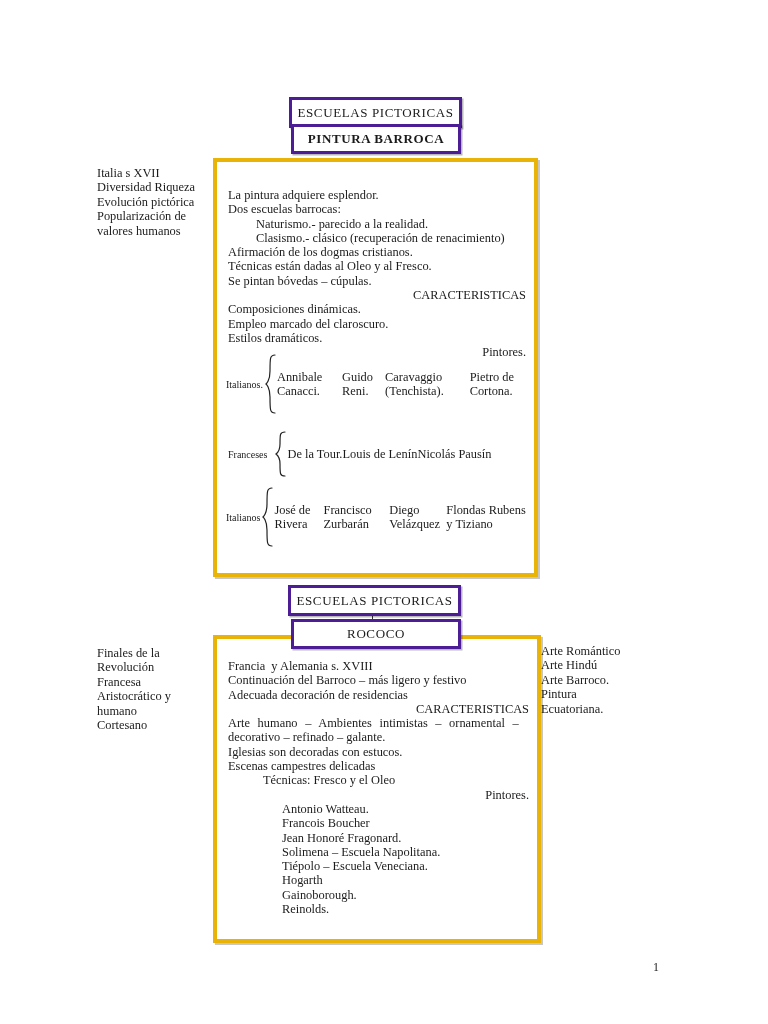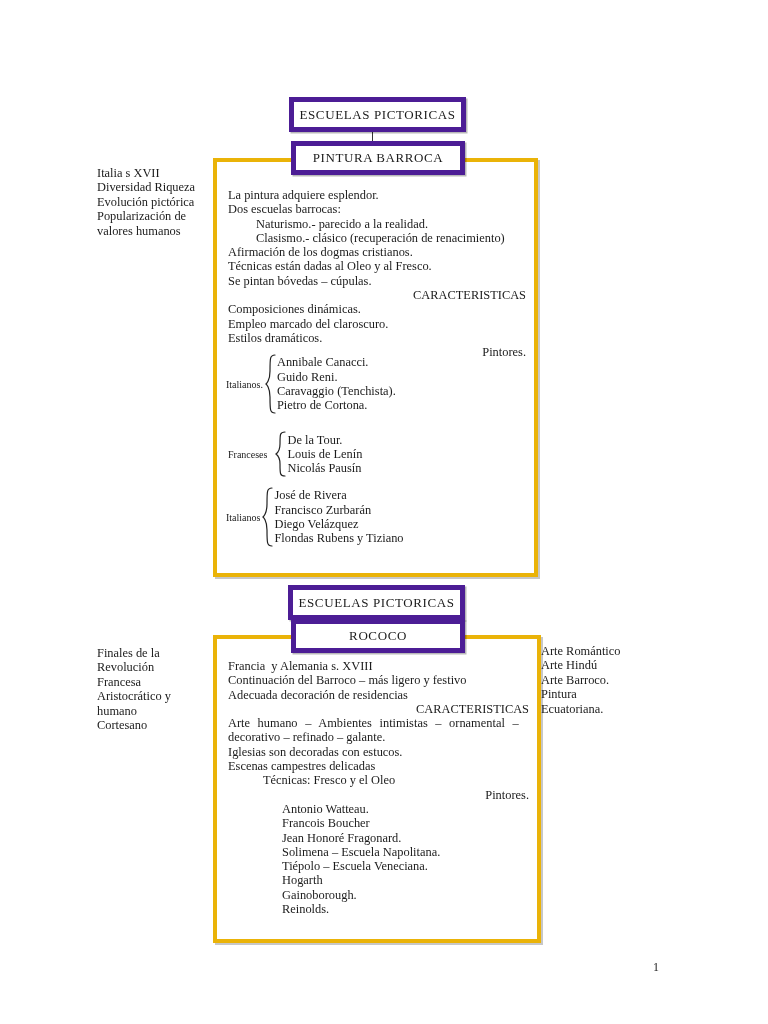--- a/index.html
+++ b/index.html
@@ -8,21 +8,21 @@
     width:768px;height:1024px;
     margin:0 auto;
     background:#ffffff;
     font-family:"Liberation Serif","DejaVu Serif",serif;
     color:#1b1b1b;
     overflow:hidden;
   }
   .titlebox{
     position:absolute;
     background:#fff;
-    border:5px solid #4c1d95;
+    border:3px solid #4c1d95;
     box-shadow:1.5px 1.5px 0 rgba(0,0,0,0.28);
     display:flex;align-items:center;justify-content:center;
     font-size:13px;letter-spacing:0.6px;
     z-index:3;
   }
   .connector{position:absolute;width:1px;background:#333;z-index:1;}
   .contentbox{
     position:absolute;
     background:#fff;
     border:4px solid #eab308;
@@ -37,36 +37,36 @@
   .margin-block{position:absolute;z-index:1;}
   .margin-block .line{line-height:14.4px;}
   .ctext{position:absolute;left:11px;right:8px;}
   .indent1{margin-left:28px;}
   .indent2{margin-left:35px;}
   .centered{text-align:right;}
   .justified{word-spacing:4.5px;}
   .group{position:absolute;display:flex;align-items:center;}
   .group-label{font-size:10px;white-space:nowrap;}
   .brace{margin:0 1px 0 2px;flex:0 0 auto;}
-  .members{display:flex;flex-direction:column;}
+  .members{display:flex;flex-direction:row;}
   .painter-list{margin-left:54px;}
   .pagenum{position:absolute;font-size:12px;}
 </style>
 </head>
 <body>
 
 <div class="page">
 
   <div class="titlebox" style="left:289px;top:97px;width:167px;height:25px;">
     <span>ESCUELAS PICTORICAS</span>
   </div>
 
   <div class="connector" style="left:372px;top:122px;height:20px;"></div>
 
-  <div class="titlebox" style="left:291px;top:141px;width:164px;height:24px;">
+  <div class="titlebox" style="left:291px;top:124px;width:164px;height:24px;font-weight:bold;">
     <span>PINTURA BARROCA</span>
   </div>
 
   <div class="margin-block" style="left:97px;top:166px;width:118px;">
     <div class="line">Italia s XVII</div>
     <div class="line">Diversidad Riqueza</div>
     <div class="line">Evolución pictórica</div>
     <div class="line">Popularización de</div>
     <div class="line">valores humanos</div>
   </div>

